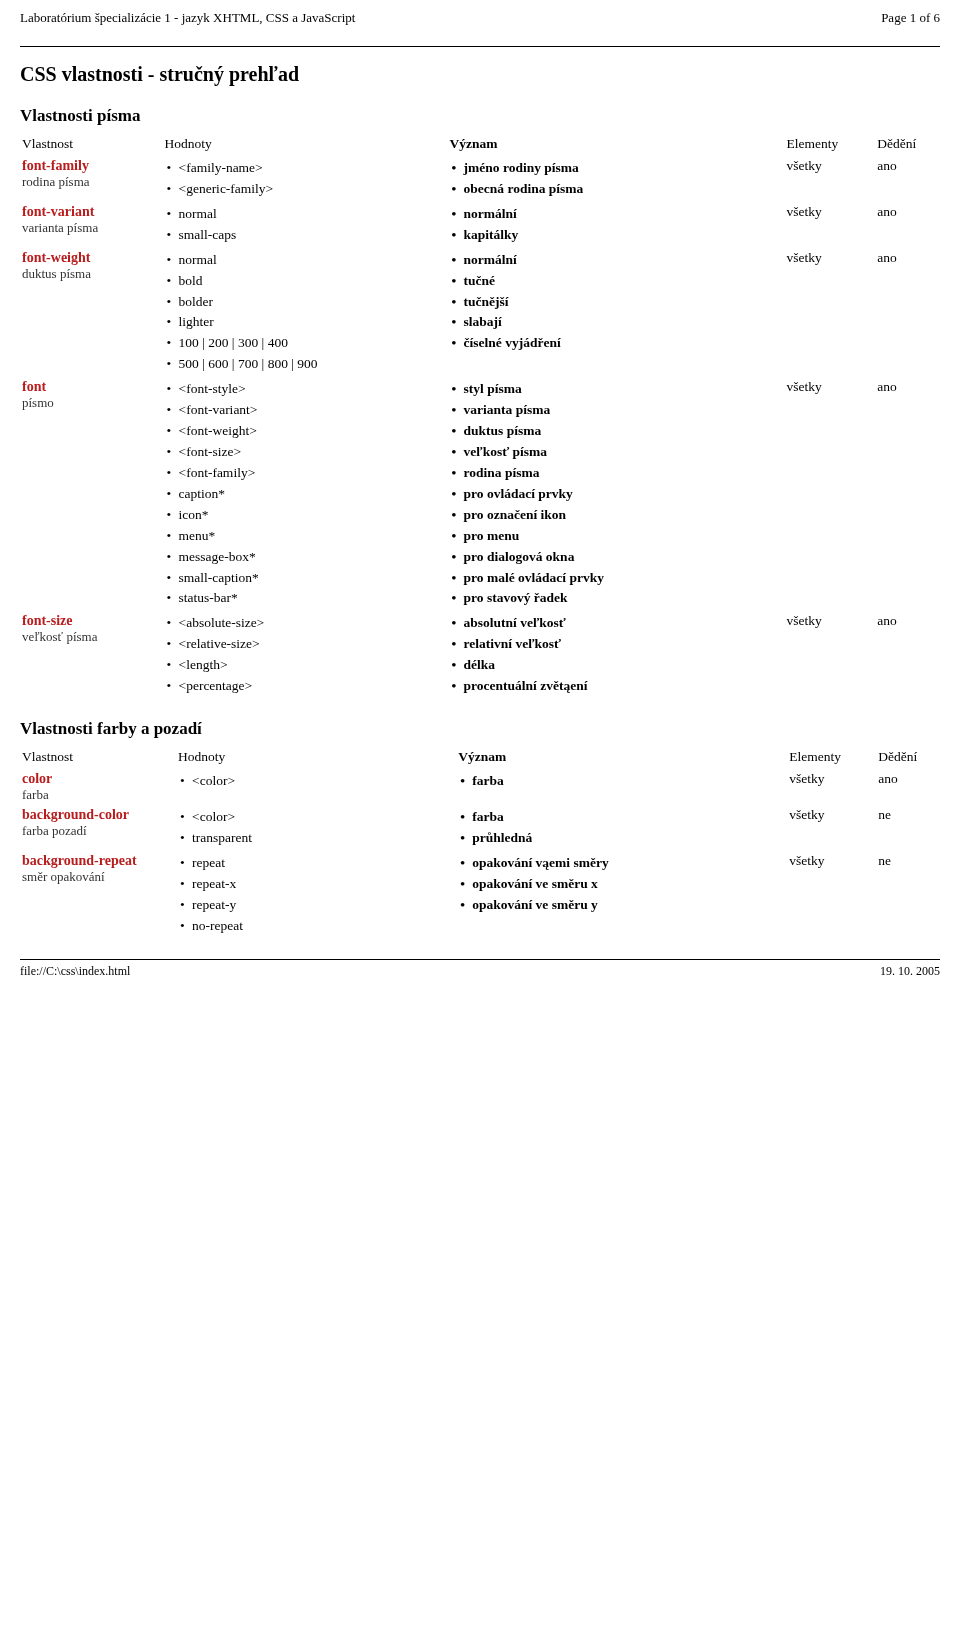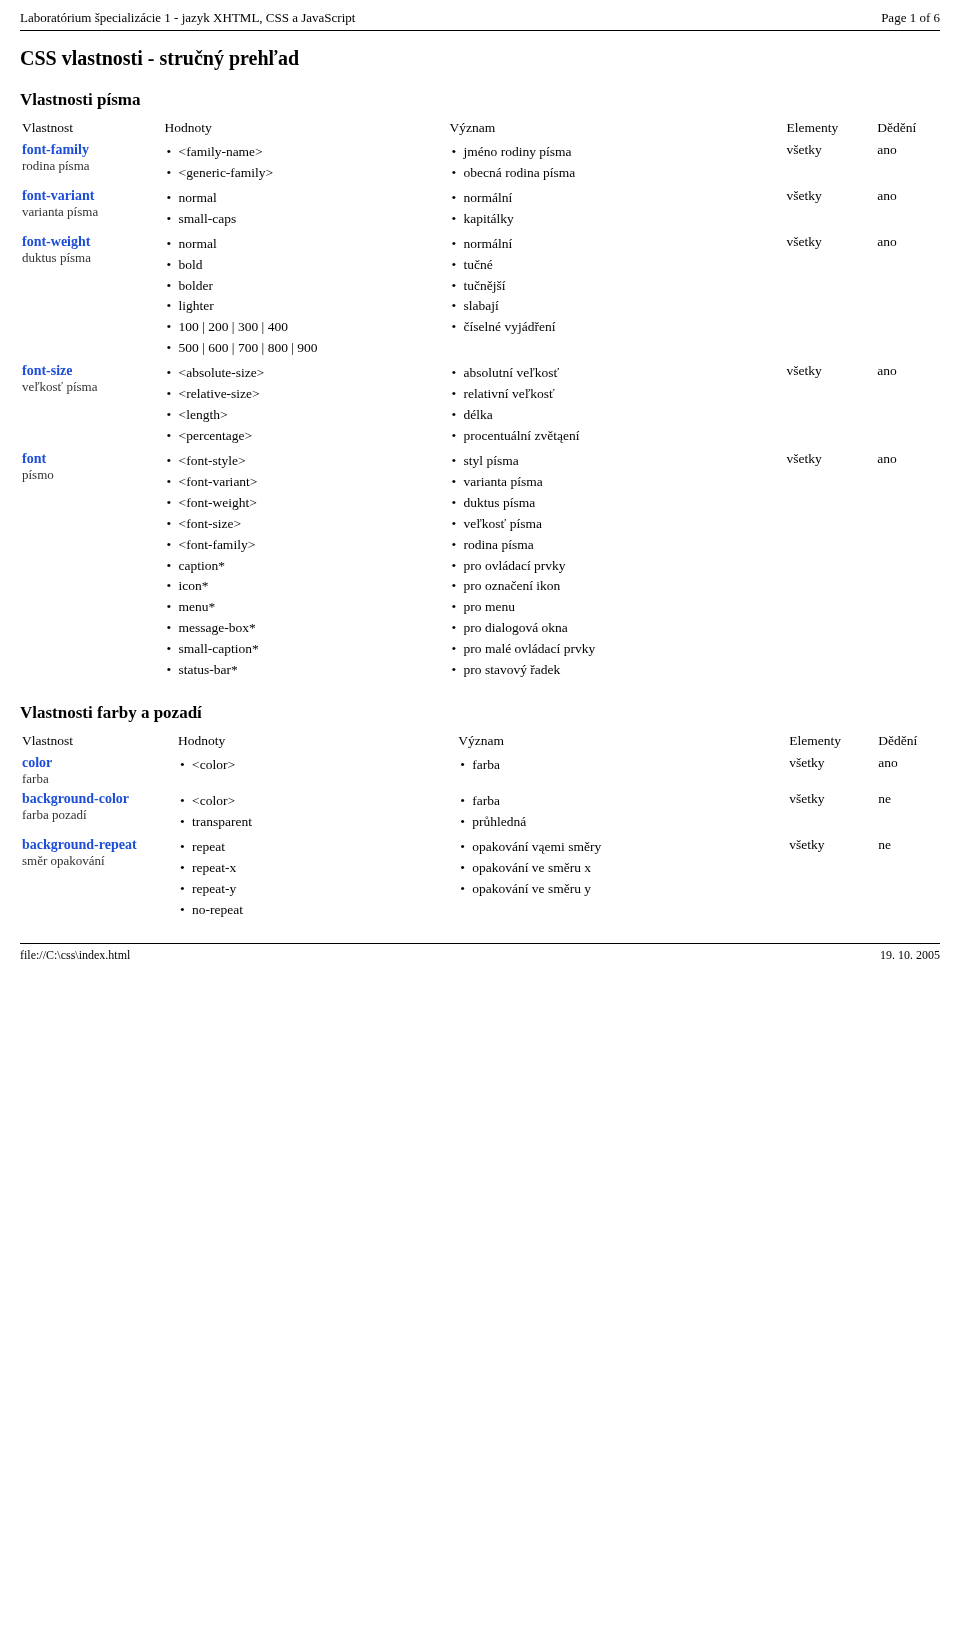--- a/index.html
+++ b/index.html
@@ -8,21 +8,21 @@
       font-size: 14px;
       color: #000;
       background: #fff;
       padding: 10px 20px;
     }
     .page-header {
       display: flex;
       justify-content: space-between;
       align-items: flex-start;
       border-bottom: 1px solid #000;
-      padding-bottom: 4px;
+      padding-bottom: 20px;
       margin-bottom: 10px;
       font-size: 13px;
     }
     h1 {
       font-size: 20px;
       font-weight: bold;
       margin: 16px 0 8px 0;
     }
     h2 {
       font-size: 17px;
@@ -41,21 +41,21 @@
       font-size: 13.5px;
       padding: 2px 6px 4px 2px;
       vertical-align: bottom;
     }
     table tbody tr td {
       vertical-align: top;
       padding: 2px 6px 2px 2px;
     }
     .prop-name {
       font-weight: bold;
-      color: #1d4ed8;
+      color: #b91c1c;
       font-size: 14px;
       white-space: nowrap;
     }
     .prop-desc {
       font-size: 13px;
       color: #333;
     }
     ul.bullet {
       list-style: none;
       padding: 0;
@@ -66,21 +66,21 @@
       position: relative;
       line-height: 1.55;
     }
     ul.bullet li::before {
       content: "•";
       position: absolute;
       left: 2px;
     }
     .col-vlastnost { width: 110px; }
     .col-hodnoty { width: 220px; }
-    .col-vyznam { width: 260px; }
+    .col-vyznam { width: 260px; font-weight: bold; }
     .col-elementy { width: 70px; }
     .col-dedeni { width: 50px; }
     .page-footer {
       display: flex;
       justify-content: space-between;
       border-top: 1px solid #000;
       padding-top: 4px;
       margin-top: 20px;
       font-size: 12px;
     }
@@ -160,41 +160,20 @@
             <li>tučné</li>
             <li>tučnější</li>
             <li>slabají</li>
             <li>číselné vyjádření</li>
           </ul>
         </td>
         <td class="col-elementy">všetky</td>
         <td class="col-dedeni">ano</td>
       </tr>
       <tr>
-        <td class="col-vlastnost"><span class="prop-name">font-size</span><div class="prop-desc">veľkosť písma</div></td>
-        <td class="col-hodnoty">
-          <ul class="bullet">
-            <li>&lt;absolute-size&gt;</li>
-            <li>&lt;relative-size&gt;</li>
-            <li>&lt;length&gt;</li>
-            <li>&lt;percentage&gt;</li>
-          </ul>
-        </td>
-        <td class="col-vyznam">
-          <ul class="bullet">
-            <li>absolutní veľkosť</li>
-            <li>relativní veľkosť</li>
-            <li>délka</li>
-            <li>procentuální zvětąení</li>
-          </ul>
-        </td>
-        <td class="col-elementy">všetky</td>
-        <td class="col-dedeni">ano</td>
-      </tr>
-      <tr>
         <td class="col-vlastnost"><span class="prop-name">font</span><div class="prop-desc">písmo</div></td>
         <td class="col-hodnoty">
           <ul class="bullet">
             <li>&lt;font-style&gt;</li>
             <li>&lt;font-variant&gt;</li>
             <li>&lt;font-weight&gt;</li>
             <li>&lt;font-size&gt;</li>
             <li>&lt;font-family&gt;</li>
             <li>caption*</li>
             <li>icon*</li>
@@ -210,20 +189,41 @@
             <li>varianta písma</li>
             <li>duktus písma</li>
             <li>veľkosť písma</li>
             <li>rodina písma</li>
             <li>pro ovládací prvky</li>
             <li>pro označení ikon</li>
             <li>pro menu</li>
             <li>pro dialogová okna</li>
             <li>pro malé ovládací prvky</li>
             <li>pro stavový řadek</li>
+          </ul>
+        </td>
+        <td class="col-elementy">všetky</td>
+        <td class="col-dedeni">ano</td>
+      </tr>
+      <tr>
+        <td class="col-vlastnost"><span class="prop-name">font-size</span><div class="prop-desc">veľkosť písma</div></td>
+        <td class="col-hodnoty">
+          <ul class="bullet">
+            <li>&lt;absolute-size&gt;</li>
+            <li>&lt;relative-size&gt;</li>
+            <li>&lt;length&gt;</li>
+            <li>&lt;percentage&gt;</li>
+          </ul>
+        </td>
+        <td class="col-vyznam">
+          <ul class="bullet">
+            <li>absolutní veľkosť</li>
+            <li>relativní veľkosť</li>
+            <li>délka</li>
+            <li>procentuální zvětąení</li>
           </ul>
         </td>
         <td class="col-elementy">všetky</td>
         <td class="col-dedeni">ano</td>
       </tr>
     </tbody>
 </table>
 
 <h2>Vlastnosti farby a pozadí</h2>
 

